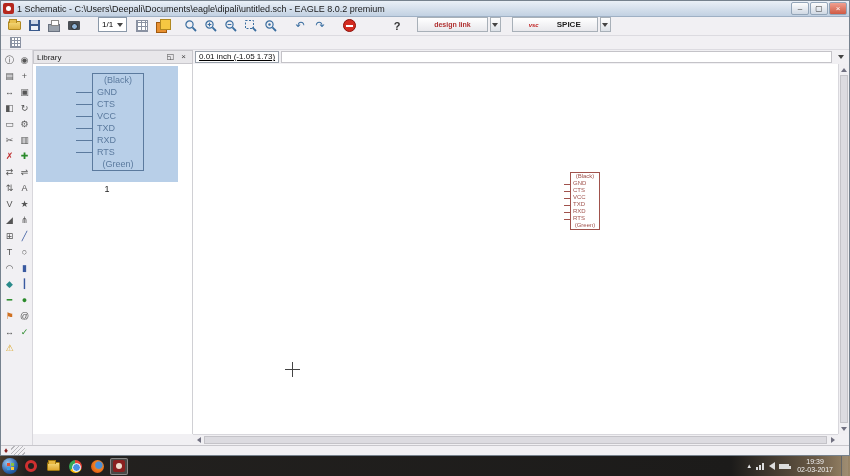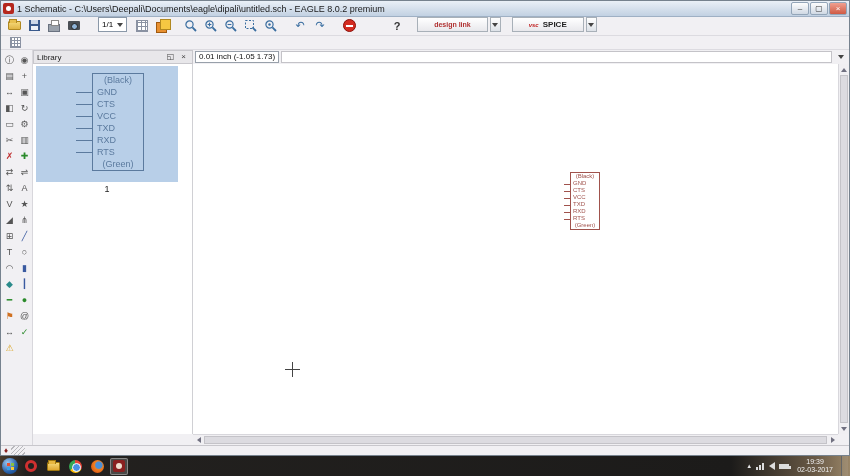--- a/index.html
+++ b/index.html
@@ -54,21 +54,21 @@
   .ic-stop::before { content:""; position:absolute; left:2px; top:5px; width:7px; height:2px; background:#fff; }
 
   .dropdown { height:15px; background:#fff; border:1px solid #8a98a8; display:flex; align-items:center;
               padding:0 3px; gap:4px; margin:0 4px; flex:none; }
   .dd-text { font-size:8px; color:#000; }
   .arrow-down { width:0; height:0; border-left:3px solid transparent; border-right:3px solid transparent; border-top:4px solid #444; }
   .dd-split { width:11px; height:15px; border:1px solid #a8b0b8; display:flex; align-items:center; justify-content:center;
               background:linear-gradient(#fff,#dde2e8); flex:none; }
 
   .btn-design { height:15px; border:1px solid #a8b0b8; background:linear-gradient(#fff,#e8e8ec);
-                display:flex; align-items:center; padding:0 16px; gap:4px; flex:none; }
+                display:flex; align-items:center; padding:0 16px; gap:18px; flex:none; }
   .design-text { font-size:7px; color:#b03030; font-weight:bold; }
   .spice-vsc { font-size:6px; color:#c02020; font-style:italic; font-weight:bold; }
   .spice-text { font-size:8px; color:#222; font-weight:bold; }
 
   .subtoolbar { height:14px; display:flex; align-items:center; padding:0 5px; border-bottom:1px solid #dcdbe0; flex:none; }
   .ic-grid-sm { width:11px; height:11px; border:1px solid #8a92a2;
              background-image:repeating-linear-gradient(0deg,#8a92a2 0 1px,transparent 1px 3px),
                               repeating-linear-gradient(90deg,#8a92a2 0 1px,transparent 1px 3px); background-color:#fff; }
 
   
@@ -78,21 +78,21 @@
   .ticon { width:15px; height:15px; font-size:9px; line-height:15px; text-align:center; color:#555; margin-bottom:1px; }
   .c-green{color:#2a8a2a} .c-red{color:#c03030} .c-blue{color:#3a5aa0}
   .c-yellow{color:#d8a018} .c-cyan{color:#2a8a8a} .c-orange{color:#d07020}
 
   .rightcol { flex:1; display:flex; flex-direction:column; min-width:0; }
   .headerrow { height:14px; display:flex; flex:none; }
   .sheets-header { width:160px; background:#e8e7ea; border:1px solid #c8c7cc;
                    display:flex; align-items:center; padding:0 3px; gap:2px; flex:none; }
   .sheets-title { font-size:8px; color:#222; flex:1; }
   .ph-btn { font-size:8px; color:#444; width:11px; text-align:center; line-height:12px; }
-  .commandrow { flex:1; display:flex; align-items:center; background:#f1f0f3; padding:0 2px; gap:2px; min-width:0; }
+  .commandrow { flex:1; display:flex; align-items:center; background:#f1f0f3; padding:0 2px; gap:2px; min-width:0;text-decoration:underline; }
   .coord-box { height:12px; background:#fff; border:1px solid #98a0aa; font-size:8px; padding:0 3px;
                line-height:10px; color:#111; white-space:nowrap; flex:none; }
   .cmd-input { flex:1; height:12px; background:#fff; border:1px solid #c4c3c8; }
   .cmd-dd { width:13px; height:12px; display:flex; align-items:center; justify-content:center; flex:none; }
 
   .contentrow { flex:1; display:flex; min-height:0; }
   .sheets-panel { width:160px; background:#fff; border-right:1px solid #d0d0d4; padding:2px 0 0 3px; flex:none; }
   .sheet-tile { width:142px; height:116px; background:#b8cfe8; position:relative; }
   .sheet-num { width:142px; text-align:center; font-size:9px; color:#222; margin-top:2px; }
 

